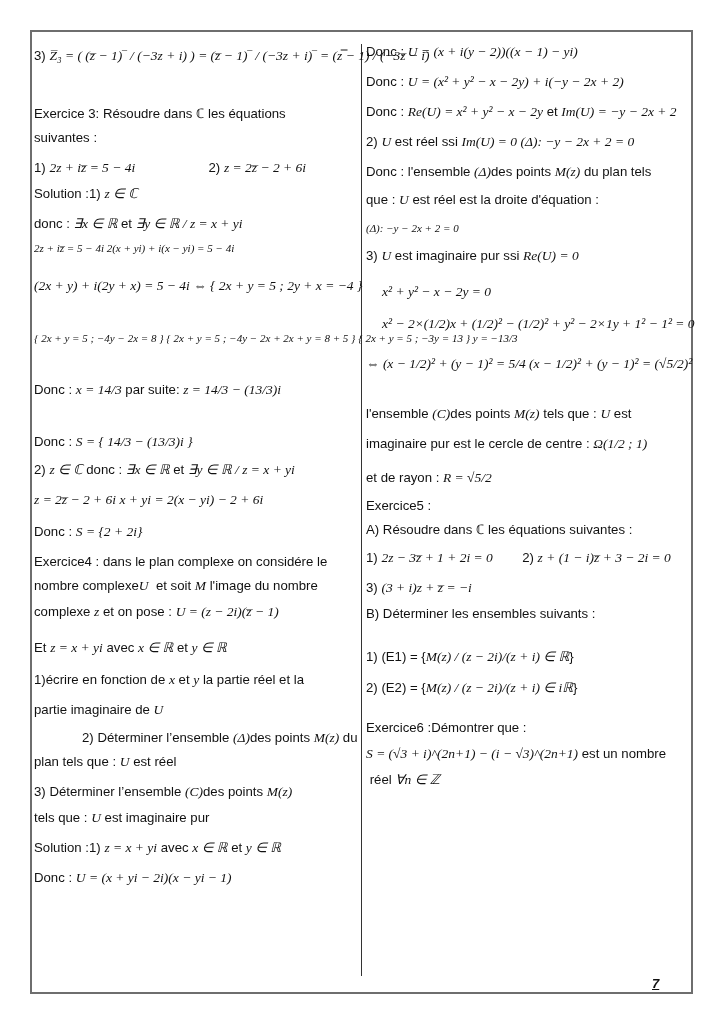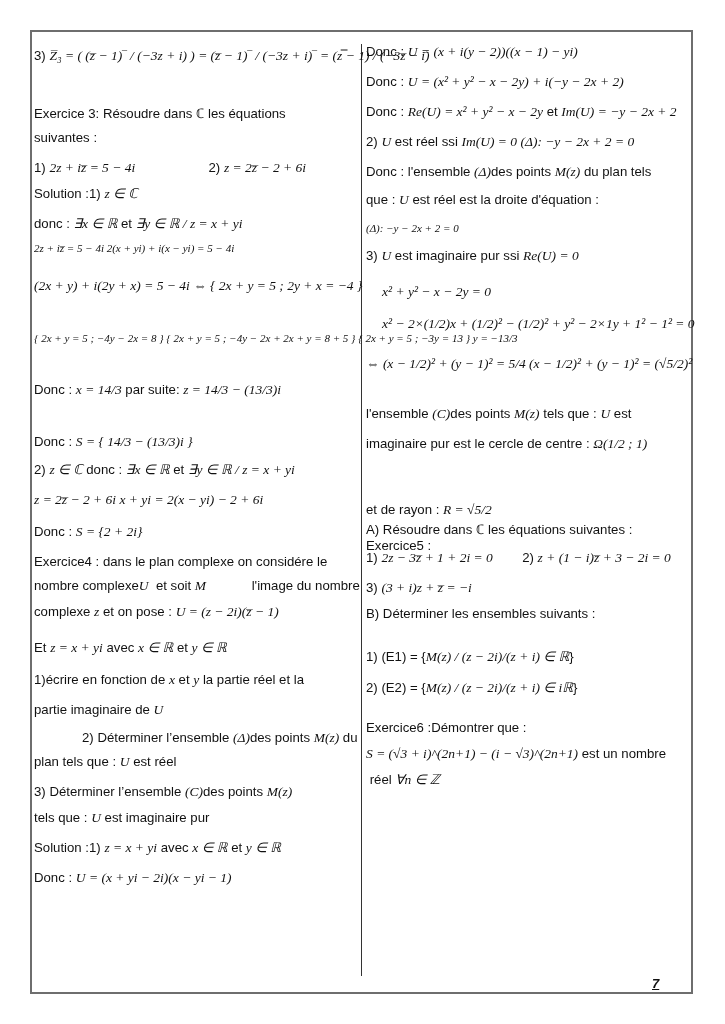--- a/index.html
+++ b/index.html
@@ -33,21 +33,21 @@
     <div class="line" style="top: 176px;"><span style="white-space: pre;">donc : </span><span class="m">∃x ∈ ℝ</span><span style="white-space: pre;"> et </span><span class="m">∃y ∈ ℝ / z = x + yi</span></div>
     <div class="line" style="top: 200px;"><span class="ms">2z + iz̅ = 5 − 4i     2(x + yi) + i(x − yi) = 5 − 4i</span></div>
     <div class="line" style="top: 238px;"><span class="m">(2x + y) + i(2y + x) = 5 − 4i ⇔ { 2x + y = 5 ; 2y + x = −4 }</span></div>
     <div class="line" style="top: 290px;"><span class="ms">{ 2x + y = 5 ; −4y − 2x = 8 }   { 2x + y = 5 ; −4y − 2x + 2x + y = 8 + 5 }   { 2x + y = 5 ; −3y = 13 }   y = −13/3</span></div>
     <div class="line" style="top: 342px;"><span style="white-space: pre;">Donc : </span><span class="m">x = 14/3</span><span style="white-space: pre;"> par suite: </span><span class="m">z = 14/3 − (13/3)i</span></div>
     <div class="line" style="top: 386px; margin-top: 8px;"><span style="white-space: pre;">Donc : </span><span class="m">S = { 14/3 − (13/3)i }</span></div>
     <div class="line" style="top: 422px;"><span style="white-space: pre;">2) </span><span class="m">z ∈ ℂ</span><span style="white-space: pre;"> donc : </span><span class="m">∃x ∈ ℝ</span><span style="white-space: pre;"> et </span><span class="m">∃y ∈ ℝ / z = x + yi</span></div>
     <div class="line" style="top: 452px;"><span class="m">z = 2z̅ − 2 + 6i      x + yi = 2(x − yi) − 2 + 6i</span></div>
     <div class="line" style="top: 484px;"><span style="white-space: pre;">Donc : </span><span class="m">S = {2 + 2i}</span></div>
     <div class="line" style="top: 514px;"><span class="b">Exercice4 :</span><span style="white-space: pre;"> dans le plan complexe on considére le</span></div>
-    <div class="line" style="top: 538px;"><span style="white-space: pre; margin-top: 45px;">nombre complexe</span><span class="m">U</span><span style="white-space: pre;">  et soit </span><span class="m">M</span><span style="white-space: pre; padding-left: 42px;"> l'image du nombre</span></div>
+    <div class="line" style="top: 538px;"><span style="white-space: pre; margin-top: 45px;">nombre complexe</span><span class="m">U</span><span style="white-space: pre;">  et soit </span><span class="m">M</span><span style="white-space: pre;"> l'image du nombre</span></div>
     <div class="line" style="top: 564px;"><span style="white-space: pre;">complexe </span><span class="m">z</span><span style="white-space: pre;"> et on pose : </span><span class="m">U = (z − 2i)(z̅ − 1)</span></div>
     <div class="line" style="top: 600px;"><span style="white-space: pre;">Et </span><span class="m">z = x + yi</span><span style="white-space: pre;"> avec </span><span class="m">x ∈ ℝ</span><span style="white-space: pre;"> et </span><span class="m">y ∈ ℝ</span></div>
     <div class="line" style="top: 632px;"><span style="white-space: pre;">1)écrire en fonction de </span><span class="m">x</span><span style="white-space: pre;"> et </span><span class="m">y</span><span style="white-space: pre;"> la partie réel et la</span></div>
     <div class="line" style="top: 662px;"><span style="white-space: pre;">partie imaginaire de </span><span class="m">U</span></div>
     <div class="line" style="top: 690px;"><span style="white-space: pre; margin-left: 48px;">2) Déterminer l’ensemble </span><span class="m">(Δ)</span><span style="white-space: pre;">des points </span><span class="m">M(z)</span><span style="white-space: pre;"> du</span></div>
     <div class="line" style="top: 714px;"><span style="white-space: pre;">plan tels que : </span><span class="m">U</span><span style="white-space: pre;"> est réel</span></div>
     <div class="line" style="top: 744px; text-align: right;"><span style="white-space: pre;">3) Déterminer l’ensemble </span><span class="m">(C)</span><span style="white-space: pre;">des points </span><span class="m">M(z)</span></div>
     <div class="line" style="top: 770px;"><span style="white-space: pre;">tels que : </span><span class="m">U</span><span style="white-space: pre;"> est imaginaire pur</span></div>
     <div class="line" style="top: 800px;"><span class="b">Solution :</span><span style="white-space: pre;">1) </span><span class="m">z = x + yi</span><span style="white-space: pre;"> avec </span><span class="m">x ∈ ℝ</span><span style="white-space: pre;"> et </span><span class="m">y ∈ ℝ</span></div>
     <div class="line" style="top: 830px;"><span style="white-space: pre;">Donc : </span><span class="m">U = (x + yi − 2i)(x − yi − 1)</span></div>
@@ -59,22 +59,22 @@
     <div class="line" style="top: 94px;"><span style="white-space: pre;">2) </span><span class="m">U</span><span style="white-space: pre;"> est réel ssi </span><span class="m">Im(U) = 0     (Δ): −y − 2x + 2 = 0</span></div>
     <div class="line" style="top: 124px;"><span style="white-space: pre;">Donc : l'ensemble </span><span class="m">(Δ)</span><span style="white-space: pre;">des points </span><span class="m">M(z)</span><span style="white-space: pre; text-align: right;"> du plan tels</span></div>
     <div class="line" style="top: 152px;"><span style="white-space: pre;">que : </span><span class="m">U</span><span style="white-space: pre;"> est réel est la droite d'équation :</span></div>
     <div class="line" style="top: 180px;"><span class="ms">(Δ): −y − 2x + 2 = 0</span></div>
     <div class="line" style="top: 208px;"><span style="white-space: pre;">3) </span><span class="m">U</span><span style="white-space: pre;"> est imaginaire pur ssi </span><span class="m">Re(U) = 0</span></div>
     <div class="line" style="top: 244px; left: 16px;"><span class="m">x² + y² − x − 2y = 0</span></div>
     <div class="line" style="top: 276px; left: 16px;"><span class="m">x² − 2×(1/2)x + (1/2)² − (1/2)² + y² − 2×1y + 1² − 1² = 0</span></div>
     <div class="line" style="top: 316px;"><span class="m">⇔ (x − 1/2)² + (y − 1)² = 5/4     (x − 1/2)² + (y − 1)² = (√5/2)²</span></div>
     <div class="line" style="top: 366px;"><span style="white-space: pre;">l'ensemble </span><span class="m">(C)</span><span style="white-space: pre;">des points </span><span class="m">M(z)</span><span style="white-space: pre;"> tels que : </span><span class="m">U</span><span style="white-space: pre;"> est</span></div>
     <div class="line" style="top: 396px;"><span style="white-space: pre;">imaginaire pur est le cercle de centre : </span><span class="m">Ω(1/2 ; 1)</span></div>
-    <div class="line" style="top: 430px; margin-top: 32px;"><span style="white-space: pre;">et de rayon : </span><span class="m">R = √5/2</span></div>
-    <div class="line" style="top: 458px; margin-top: 40px;"><span class="b">Exercice5 :</span></div>
+    <div class="line" style="top: 430px;"><span style="white-space: pre;">et de rayon : </span><span class="m">R = √5/2</span></div>
+    <div class="line" style="top: 458px;"><span class="b">Exercice5 :</span></div>
     <div class="line" style="top: 482px;"><span style="white-space: pre;">A) Résoudre dans ℂ les équations suivantes :</span></div>
     <div class="line" style="top: 510px;"><span style="white-space: pre;">1) </span><span class="m">2z − 3z̅ + 1 + 2i = 0</span><span style="white-space: pre;">        2) </span><span class="m">z + (1 − i)z̅ + 3 − 2i = 0</span></div>
     <div class="line" style="top: 540px;"><span style="white-space: pre;">3) </span><span class="m">(3 + i)z + z̅ = −i</span></div>
     <div class="line" style="top: 566px;"><span style="white-space: pre;">B) Déterminer les ensembles suivants :</span></div>
     <div class="line" style="top: 609px;"><span style="white-space: pre;">1) (E1) = {</span><span class="m">M(z) / (z − 2i)/(z + i) ∈ ℝ</span><span style="white-space: pre;">}</span></div>
     <div class="line" style="top: 640px;"><span style="white-space: pre;">2) (E2) = {</span><span class="m">M(z) / (z − 2i)/(z + i) ∈ iℝ</span><span style="white-space: pre;">}</span></div>
     <div class="line" style="top: 680px;"><span class="b">Exercice6 :</span><span style="white-space: pre;">Démontrer que :</span></div>
     <div class="line" style="top: 706px;"><span class="m">S = (√3 + i)^(2n+1) − (i − √3)^(2n+1)</span><span style="white-space: pre;"> est un nombre</span></div>
     <div class="line" style="top: 732px;"><span style="white-space: pre;"> réel </span><span class="m">∀n ∈ ℤ</span></div>
   </div>

